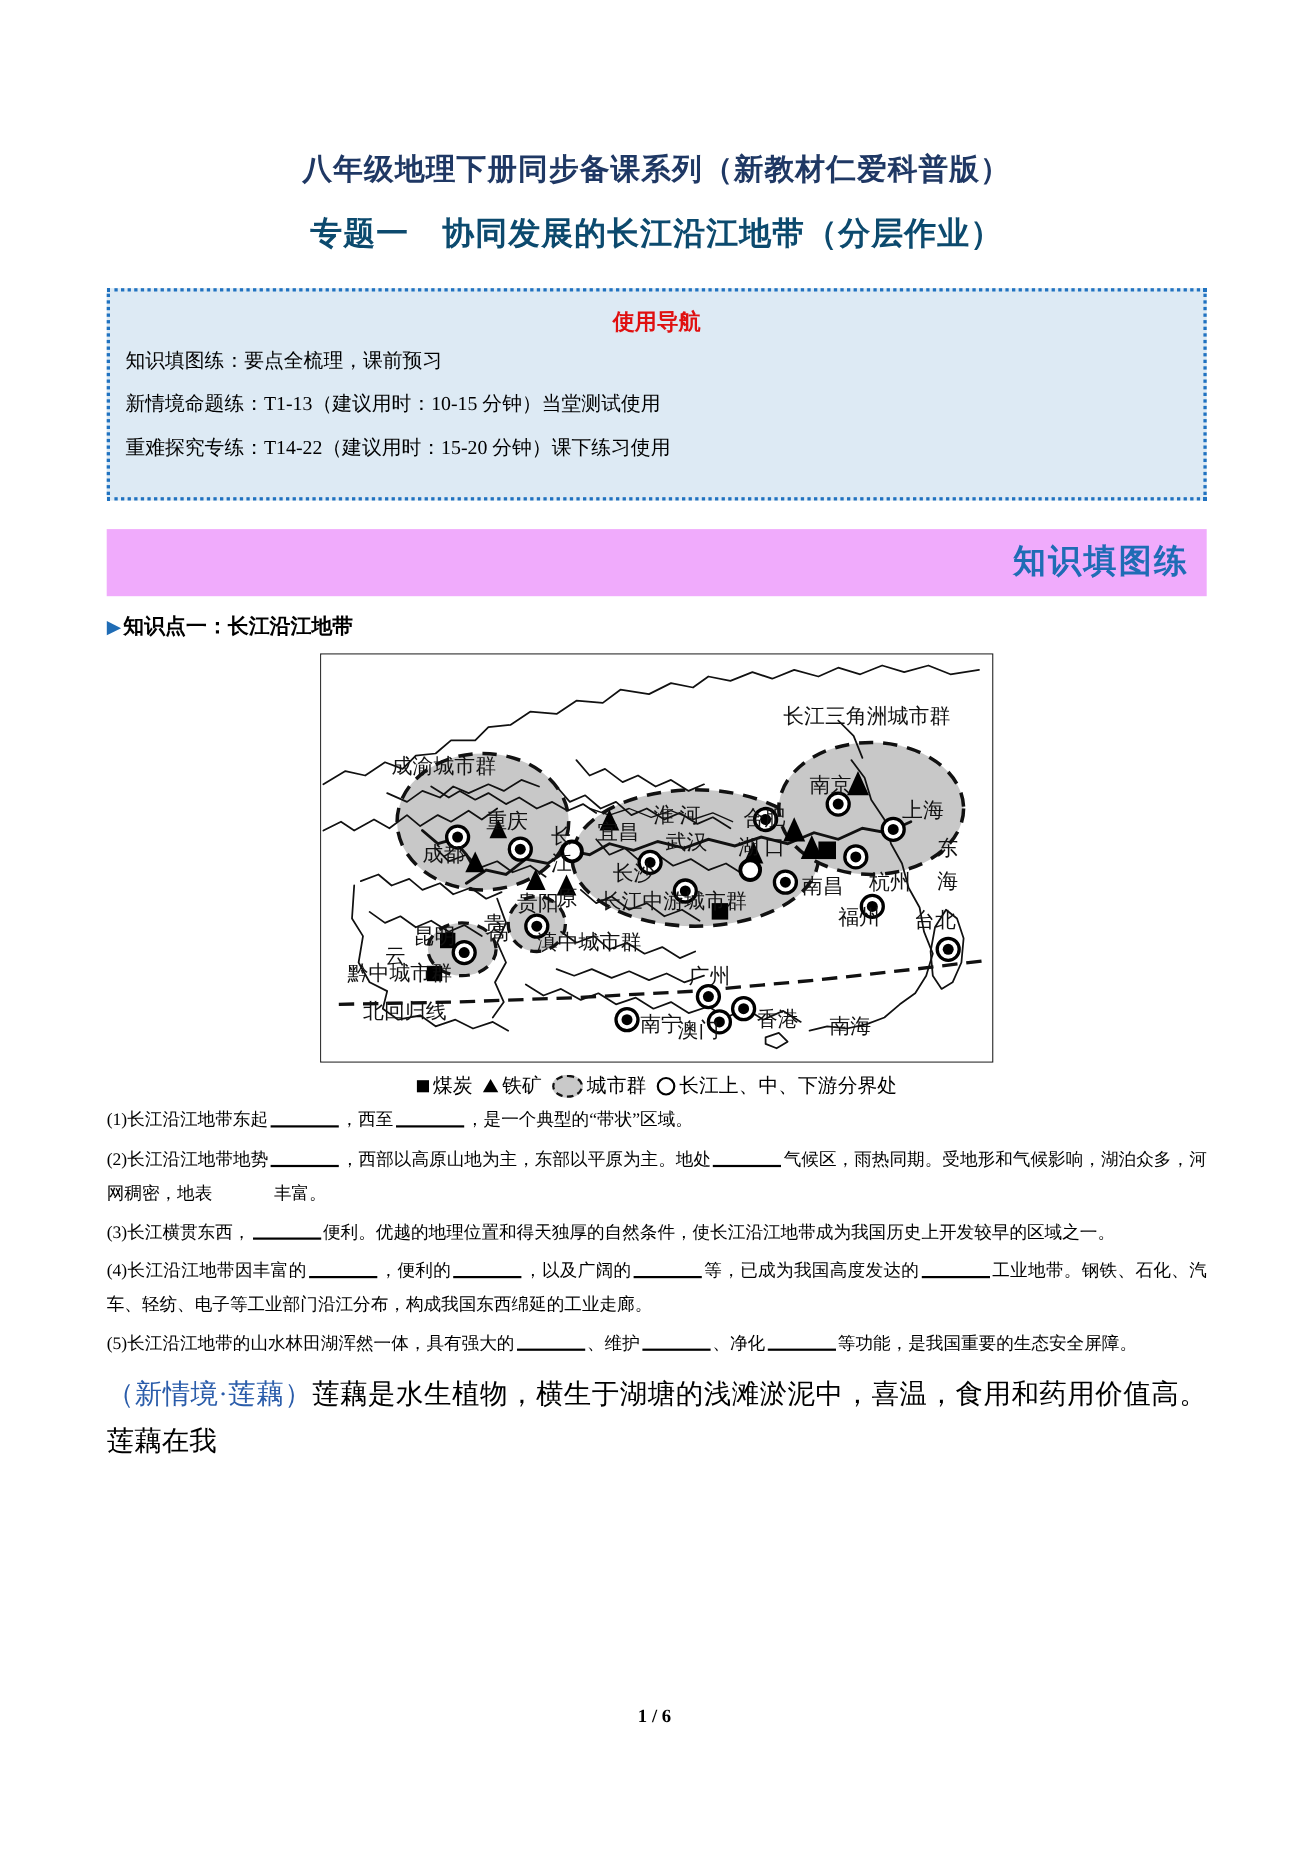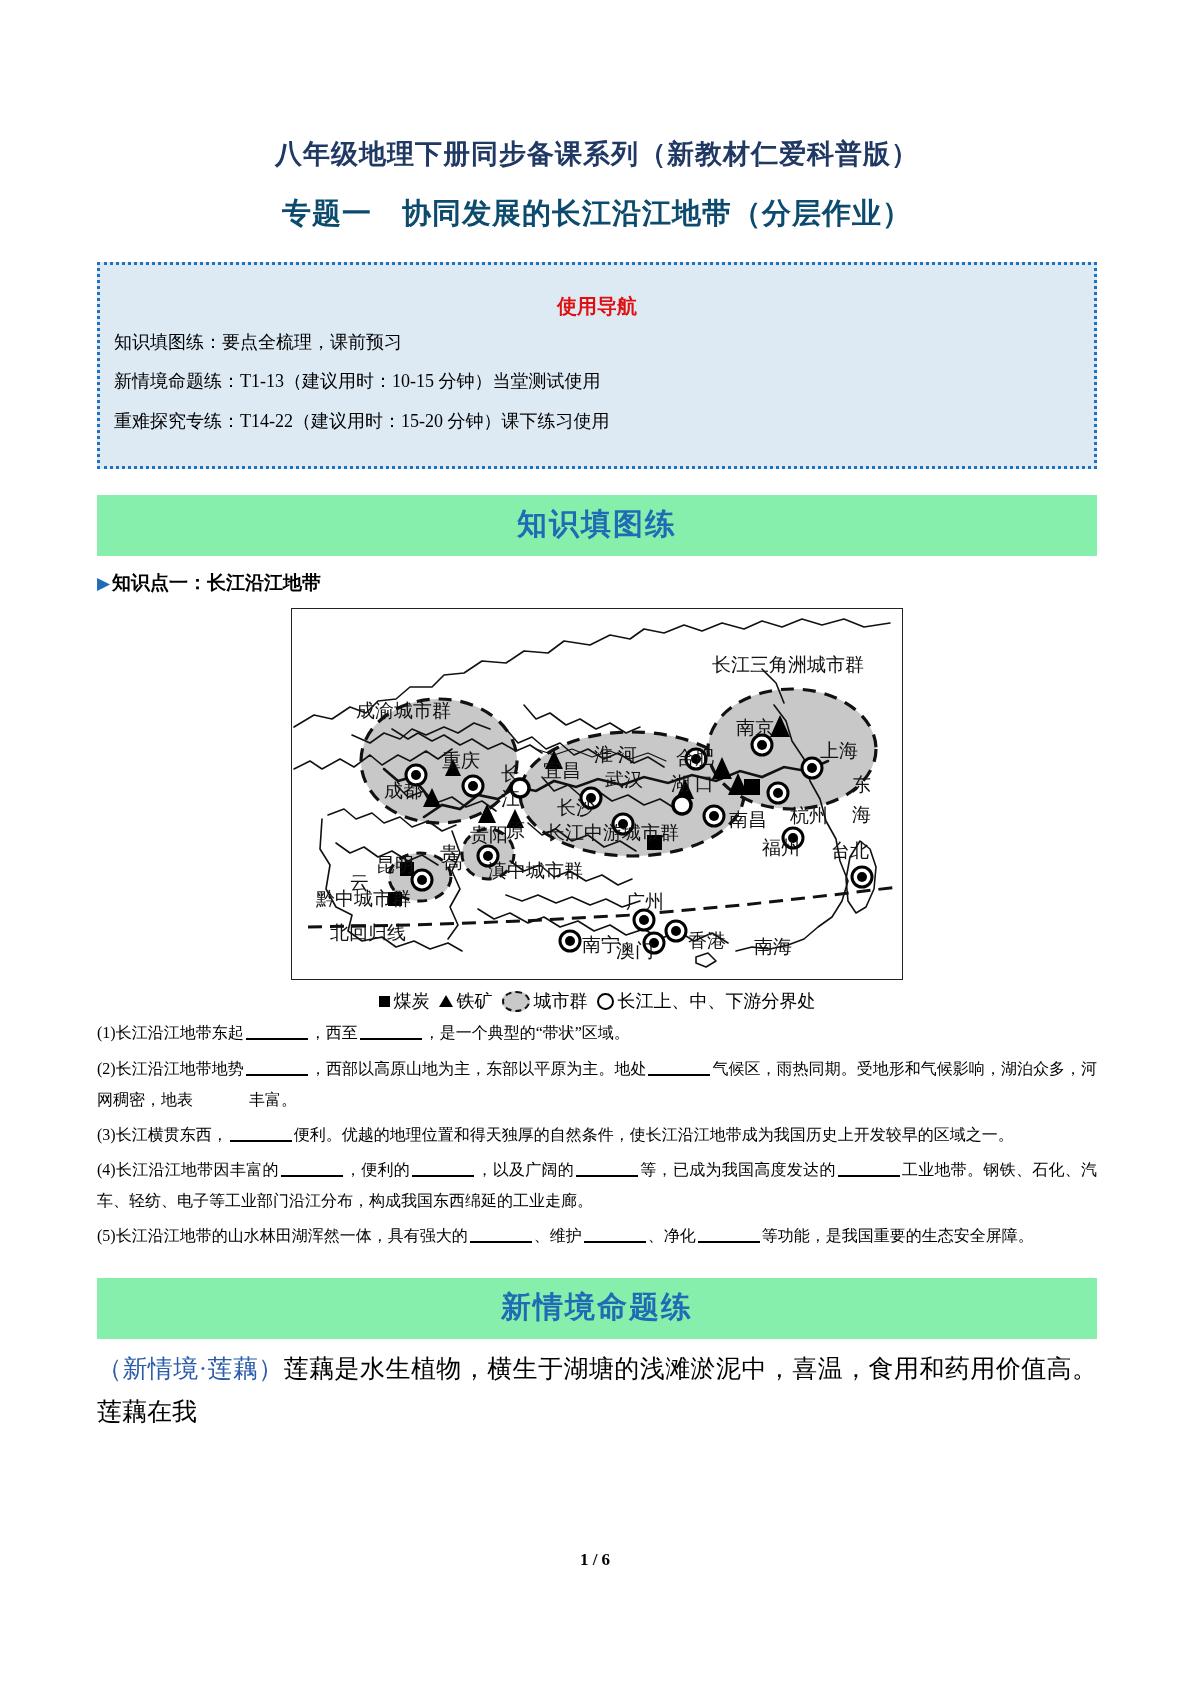--- a/index.html
+++ b/index.html
@@ -47,44 +47,44 @@
     letter-spacing: 1px;
     margin-top: 22px;
     line-height: 1.35;
   }
 
   
   .nav-box {
     margin-top: 28px;
     border: 3px dotted #2072c0;
     background: #ddeaf4;
-    padding: 24px 14px 14px 14px;
+    padding: 10px 14px 14px 14px;
     box-sizing: border-box;
   }
   .nav-title {
     text-align: center;
     color: #e01010;
     font-weight: bold;
     font-size: 20px;
     margin: 4px 0 12px 0;
   }
   .nav-line {
     font-size: 18px;
     font-weight: normal;
     color: #000;
     margin: 0 0 18px 0;
     line-height: 1.2;
   }
   .nav-line:last-child { margin-bottom: 20px; }
 
   
   .section-banner {
-    background: #86efac;
-    text-align: center;
-    padding: 9px 0 11px 0;
+    background: #f0abfc;
+    text-align: right;
+    padding: 9px 16px 11px 0;
     margin-top: 26px;
   }
   .section-banner .txt {
     font-size: 30px;
     font-weight: bold;
     color: #1f6cb5;
     letter-spacing: 2px;
   }
 
   
@@ -452,23 +452,20 @@
     </div>
 
     <div class="q">
       <span>(4)</span><span>长江沿江地带因丰富的</span><span class="blank"></span><span>，便利的</span><span class="blank"></span><span>，以及广阔的</span><span class="blank"></span><span>等，已成为我国高度发达的</span><span class="blank"></span><span>工业地带。钢铁、石化、汽车、轻纺、电子等工业部门沿江分布，构成我国东西绵延的工业走廊。</span>
     </div>
 
     <div class="q">
       <span>(5)</span><span>长江沿江地带的山水林田湖浑然一体，具有强大的</span><span class="blank"></span><span>、维护</span><span class="blank"></span><span>、净化</span><span class="blank"></span><span>等功能，是我国重要的生态安全屏障。</span>
     </div>
 
-    <div class="section-banner">
-      <span class="txt">新情境命题练</span>
-    </div>
 
     <div class="scenario">
       <span class="tag">（新情境·莲藕）</span><span>莲藕是水生植物，横生于湖塘的浅滩淤泥中，喜温，食用和药用价值高。莲藕在我</span>
     </div>
 
   </div>
 
   <div class="footer">
     <span>1 / 6</span>
   </div>

